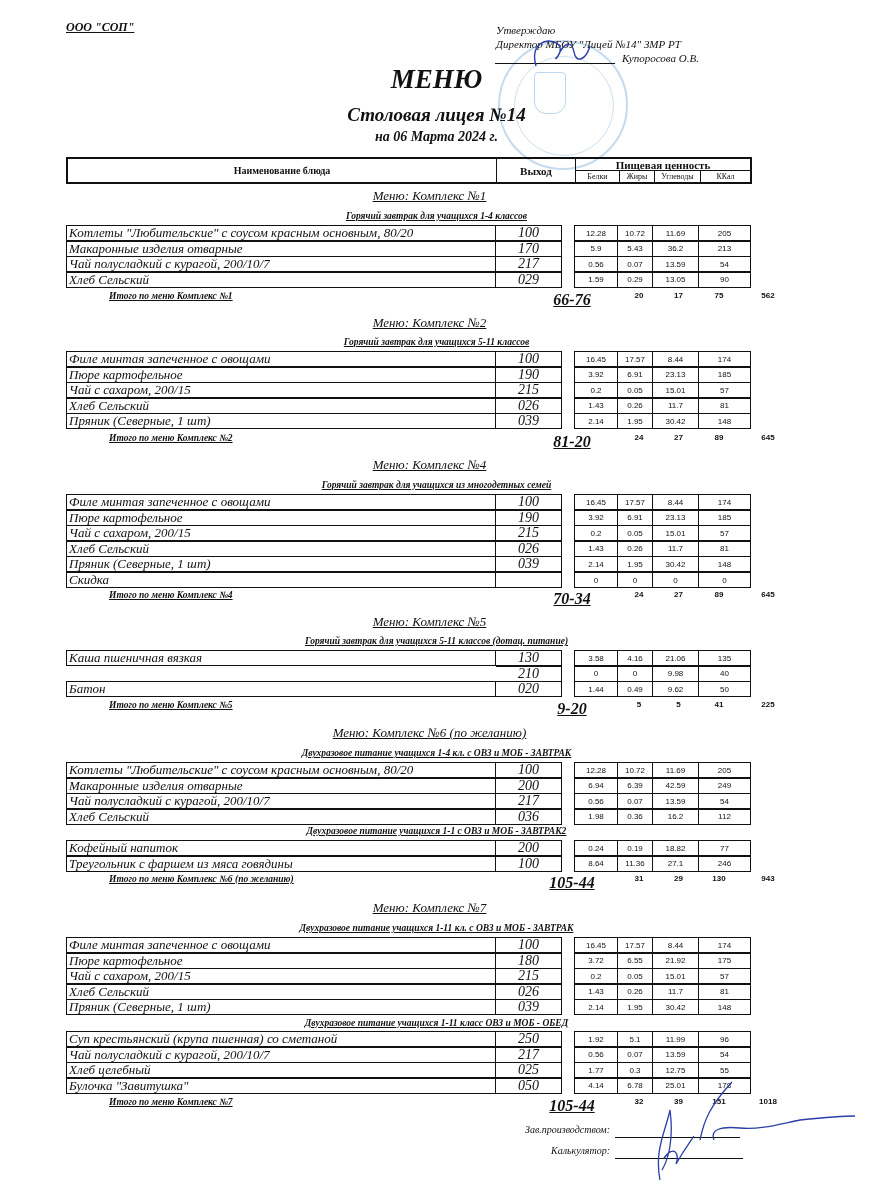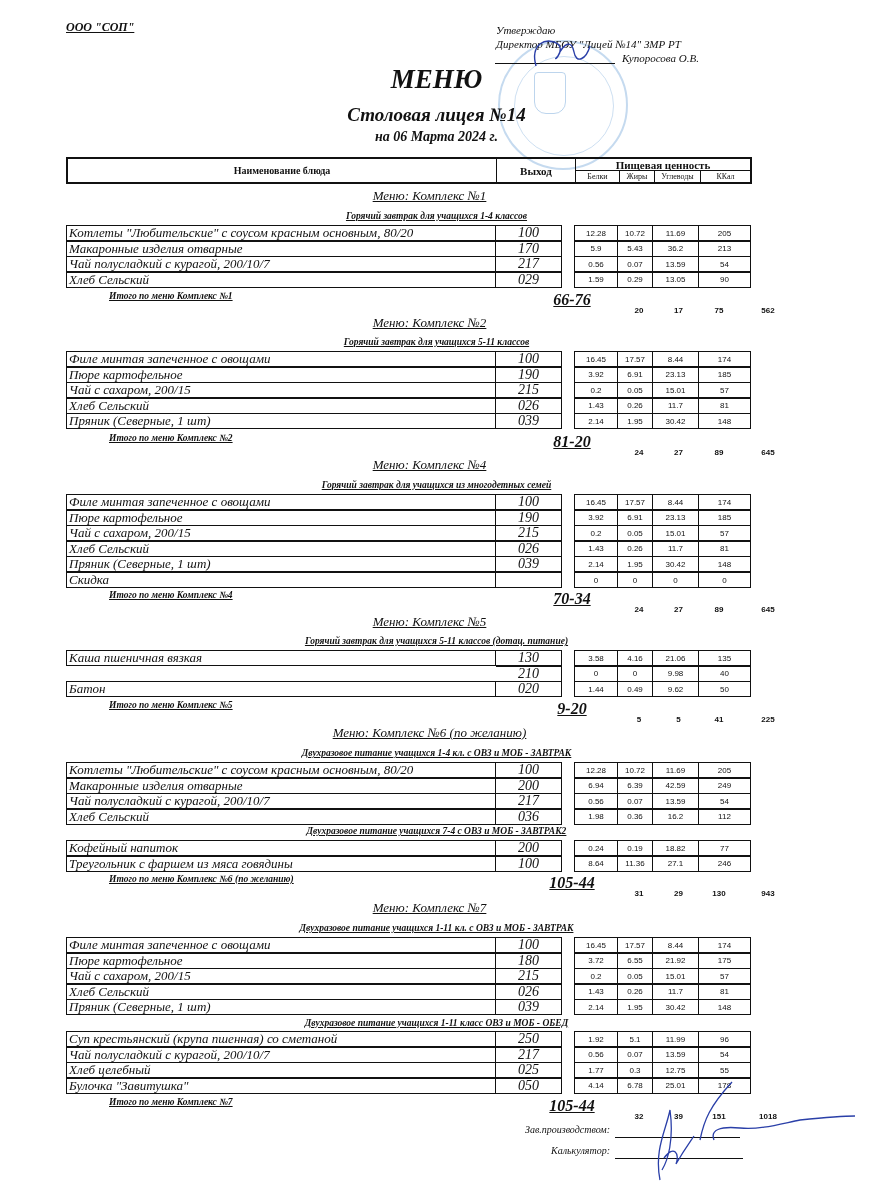--- a/index.html
+++ b/index.html
@@ -32,21 +32,21 @@
   .cell.v0 { left:508px; width:44px; border-left:1px solid #111; }
   .cell.v1 { left:552px; width:35px; }
   .cell.v2 { left:587px; width:46px; }
   .cell.v3 { left:633px; width:52px; }
   .row.first .cell { border-top:1.5px solid #111; }
   .row.last .cell { border-bottom:1.5px solid #111; }
   .row.first .cell.n, .row.first .cell.o { border-top:1.5px solid #111; }
   .total { position:absolute; left:0; width:686px; height:14px;margin-left:43px; }
   .total .tn { position:absolute; left:0; top:0; font-size:9.5px; font-weight:bold; font-style:italic; text-decoration:underline; }
   .total .to { position:absolute; left:430px; width:66px; top:0; text-align:center; font-size:16px; font-weight:bold; font-style:italic; text-decoration:underline; }
-  .total .tv { position:absolute; top:15px; font-family:"Liberation Sans", sans-serif; font-size:8px; font-weight:bold; text-align:center; }
+  .total .tv { position:absolute; top:0; font-family:"Liberation Sans", sans-serif; font-size:8px; font-weight:bold; text-align:center; }
   .tv0 { left:508px; width:44px; } .tv1 { left:552px; width:35px; } .tv2 { left:587px; width:46px; } .tv3 { left:633px; width:52px; }
   .sign-label { font-style:italic; font-size:10px; text-align:right; }
   .sign-line { border-top:1px solid #111; }
   .sig { position:absolute; }
 </style>
 </head>
 <body>
 
 <div class="abs org">ООО "СОП"</div>
 
@@ -306,21 +306,21 @@
       </div>
       <div class="row last" style="top:46.8px">
         <div class="cell n">Хлеб Сельский</div>
         <div class="cell o">036</div>
         <div class="cell v v0">1.98</div>
         <div class="cell v v1">0.36</div>
         <div class="cell v v2">16.2</div>
         <div class="cell v v3">112</div>
       </div>
     </div>
-    <div class="abs sub-title" style="top:826px">Двухразовое питание учащихся 7-4 с ОВЗ и МОБ - ЗАВТРАК2</div>
+    <div class="abs sub-title" style="top:826px">Двухразовое питание учащихся 1-1 с ОВЗ и МОБ - ЗАВТРАК2</div>
     <div class="abs tbl" style="top:840px">
       <div class="row first" style="top:0.0px">
         <div class="cell n">Кофейный напиток</div>
         <div class="cell o">200</div>
         <div class="cell v v0">0.24</div>
         <div class="cell v v1">0.19</div>
         <div class="cell v v2">18.82</div>
         <div class="cell v v3">77</div>
       </div>
       <div class="row last" style="top:15.6px">

